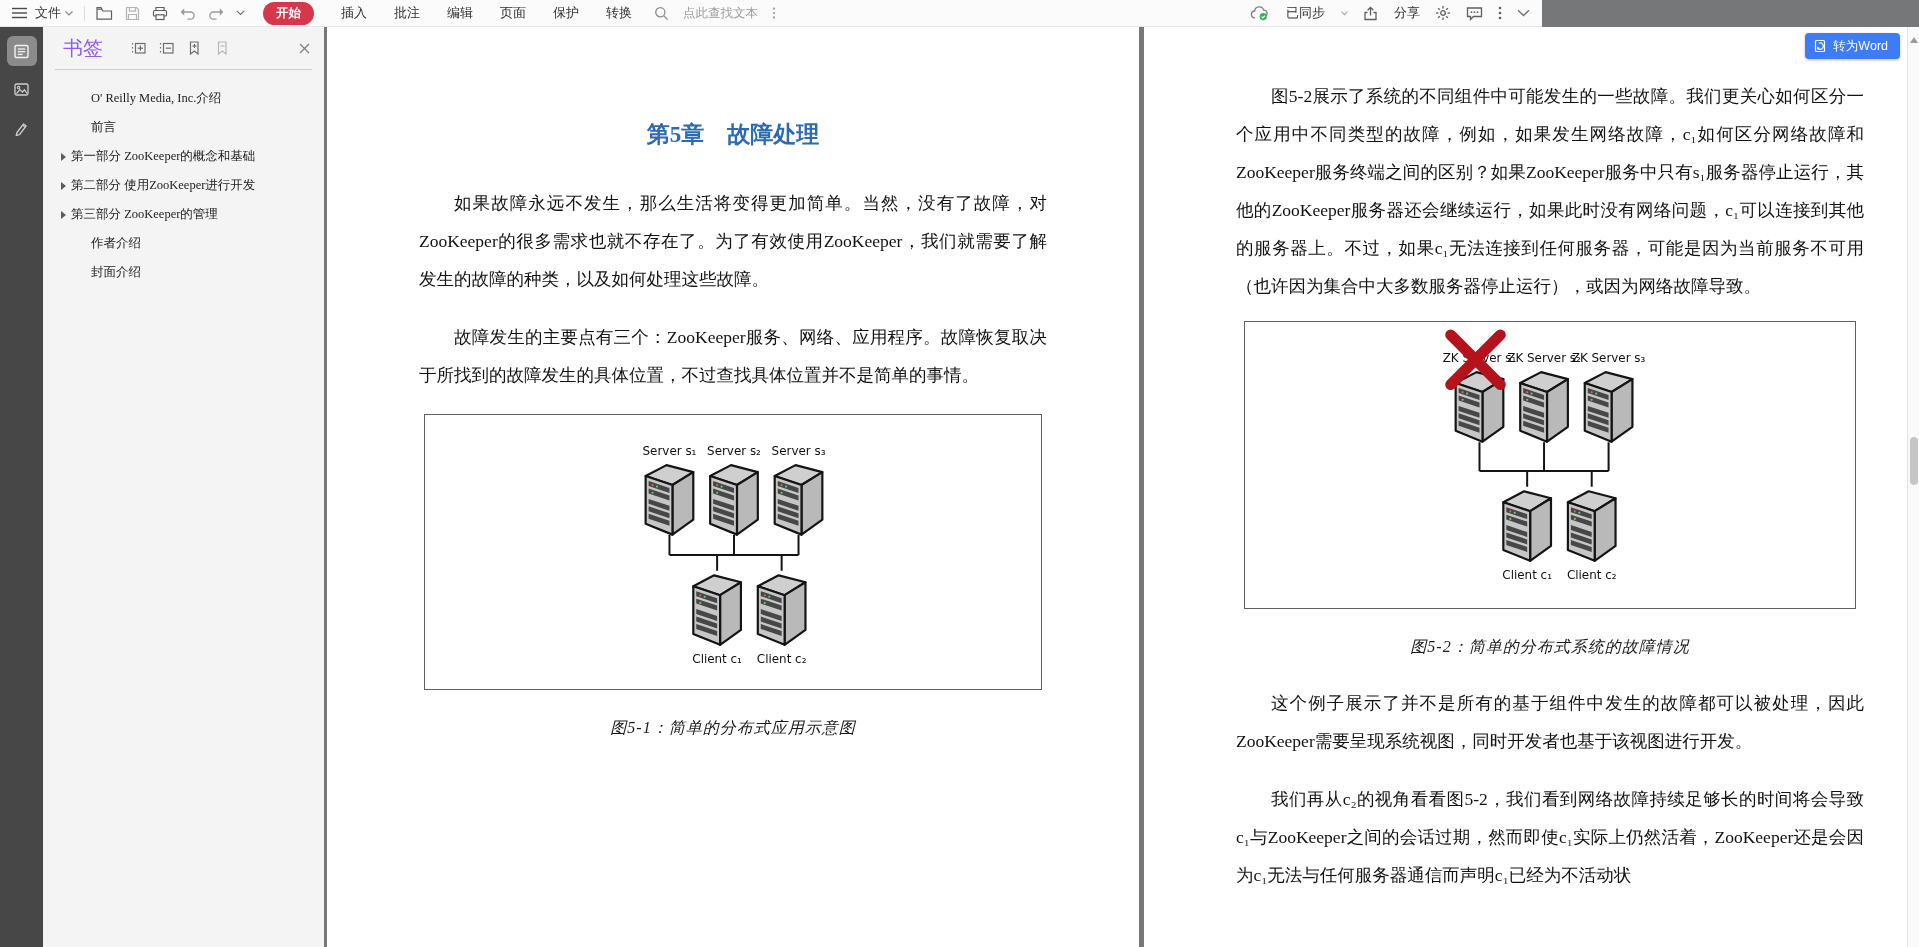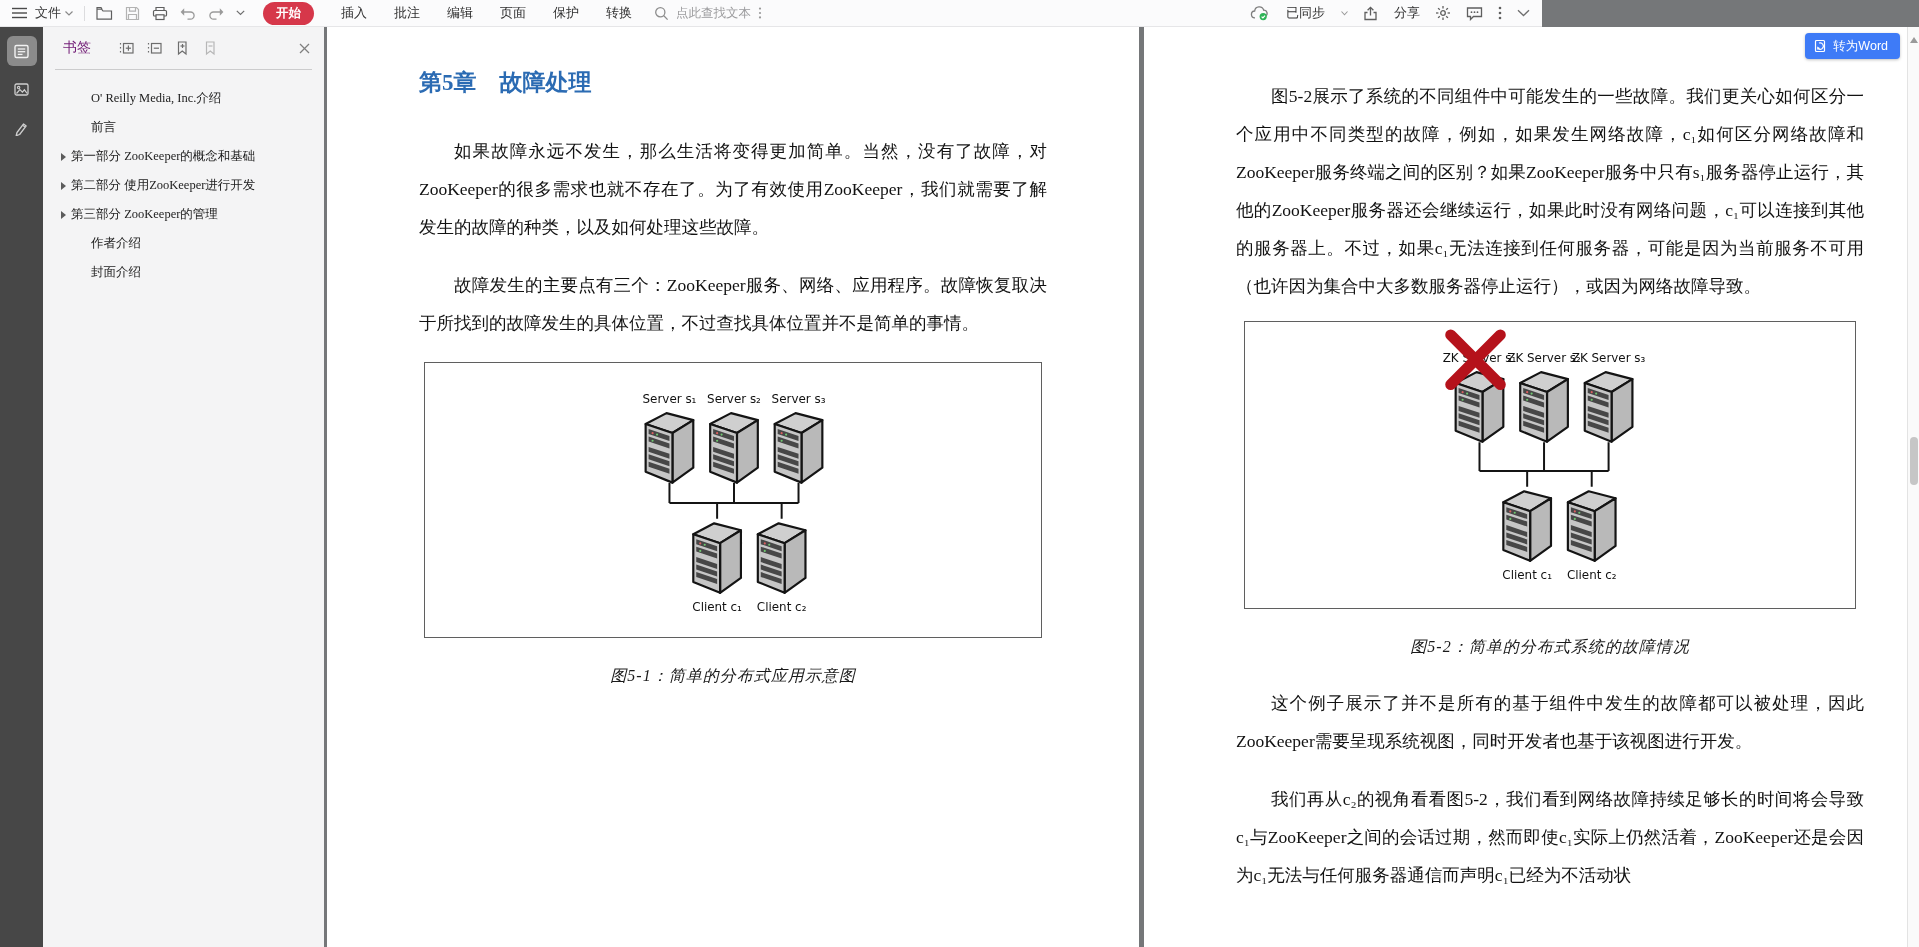--- a/index.html
+++ b/index.html
@@ -17,57 +17,58 @@
   .tbtn { display:flex; align-items:center; gap:4px; cursor:pointer; color:#3a3a3a; }
   .tico { display:inline-block; }
   .tb-divider { width:1px; height:15px; background:#dcdcde; margin:0 11px; }
   .icon-group { display:flex; align-items:center; gap:12px; margin-right:4px; }
   .pill-start {
     margin-left:14px; background:#d6374a; color:#fff; font-weight:bold;
     border-radius:12px; padding:3px 13px; font-size:12.5px; cursor:pointer;
   }
   .tabs { display:flex; align-items:center; }
   .tab { margin-left:27px; cursor:pointer; color:#2f2f2f; }
-  .search-box { display:flex; align-items:center; gap:7px; margin-left:22px; cursor:pointer; }
+  .search-box { display:flex; align-items:center; gap:14px; margin-left:22px; cursor:pointer; }
   .search-text { color:#9b9b9d; font-size:12.5px; }
   .tb-right { margin-left:auto; display:flex; align-items:center; gap:15px; }
   .sync-wrap, .share-wrap { display:flex; align-items:center; gap:16px; cursor:pointer; }
   
   .rail {
     position:absolute; top:27px; left:0; width:43px; height:920px; background:#474747;
     display:flex; flex-direction:column; align-items:center; padding-top:9px;
   }
   .rail-btn { width:30px; height:30px; border-radius:6px; display:flex; align-items:center; justify-content:center; margin-bottom:8px; cursor:pointer; }
   .rail-btn.active { background:#8b8b8b; }
   
   .bm-panel {
     position:absolute; top:27px; left:43px; width:281px; height:920px; background:#f4f4f5;
   }
   .bm-header { display:flex; align-items:center; height:42px; padding:0 14px 0 20px; }
-  .bm-title { font-size:14px; color:#701a75;font-family:Liberation Serif, serif; }
+  .bm-title { font-size:20px; color:#8b5cf6;font-family:Liberation Serif, serif; }
   .bm-tools { display:flex; align-items:center; gap:12px; margin-left:28px; }
   .bm-tool { cursor:pointer; }
   .bm-close { margin-left:auto; cursor:pointer; }
   .bm-sep { height:1px; background:#cccccd; margin:0 12px 14px 12px; }
   .bm-list { font-family:"Liberation Serif","DejaVu Serif",serif; font-size:12.5px; color:#1c1c1c; }
   .bm-row { display:flex; align-items:center; height:29px; padding-left:48px; cursor:pointer; white-space:nowrap; }
   .bm-row.expandable { padding-left:18px; }
   .bm-caret {
     width:0; height:0; border-left:5px solid #5c5c5c; border-top:4px solid transparent;
     border-bottom:4px solid transparent; margin-right:5px; flex:0 0 auto;
   }
   
   .pages { position:absolute; top:27px; left:324px; width:1595px; height:920px; background:#757779; overflow:hidden; }
   .page { position:absolute; top:0; width:812px; height:920px; background:#ffffff; }
   .page.left { left:3px; }
   .page.right { left:820px; }
   .page-inner { padding:0 92px; }
   .chapter-title {
-    margin-top:40px; font-size:23px; font-weight:bold; color:#2b6bb3;
+    margin-top:92px; font-size:23px; font-weight:bold; color:#2b6bb3;
     font-family:"Liberation Serif","DejaVu Serif",serif;
+    text-align:center;
   }
   .doc p {
     font-family:"Liberation Serif","DejaVu Serif",serif;
     font-size:17.5px; line-height:38px; color:#121212;
     text-align:justify; text-indent:2em; margin-bottom:20px;
   }
   .page.left .doc { margin-top:34px; }
   .page.right .doc-top { padding-top:50px; }
   .figure-box { border:1px solid #5f5f5f; background:#fff; margin:8px auto 0 auto; }
   .fig1 { width:618px; height:276px; }

